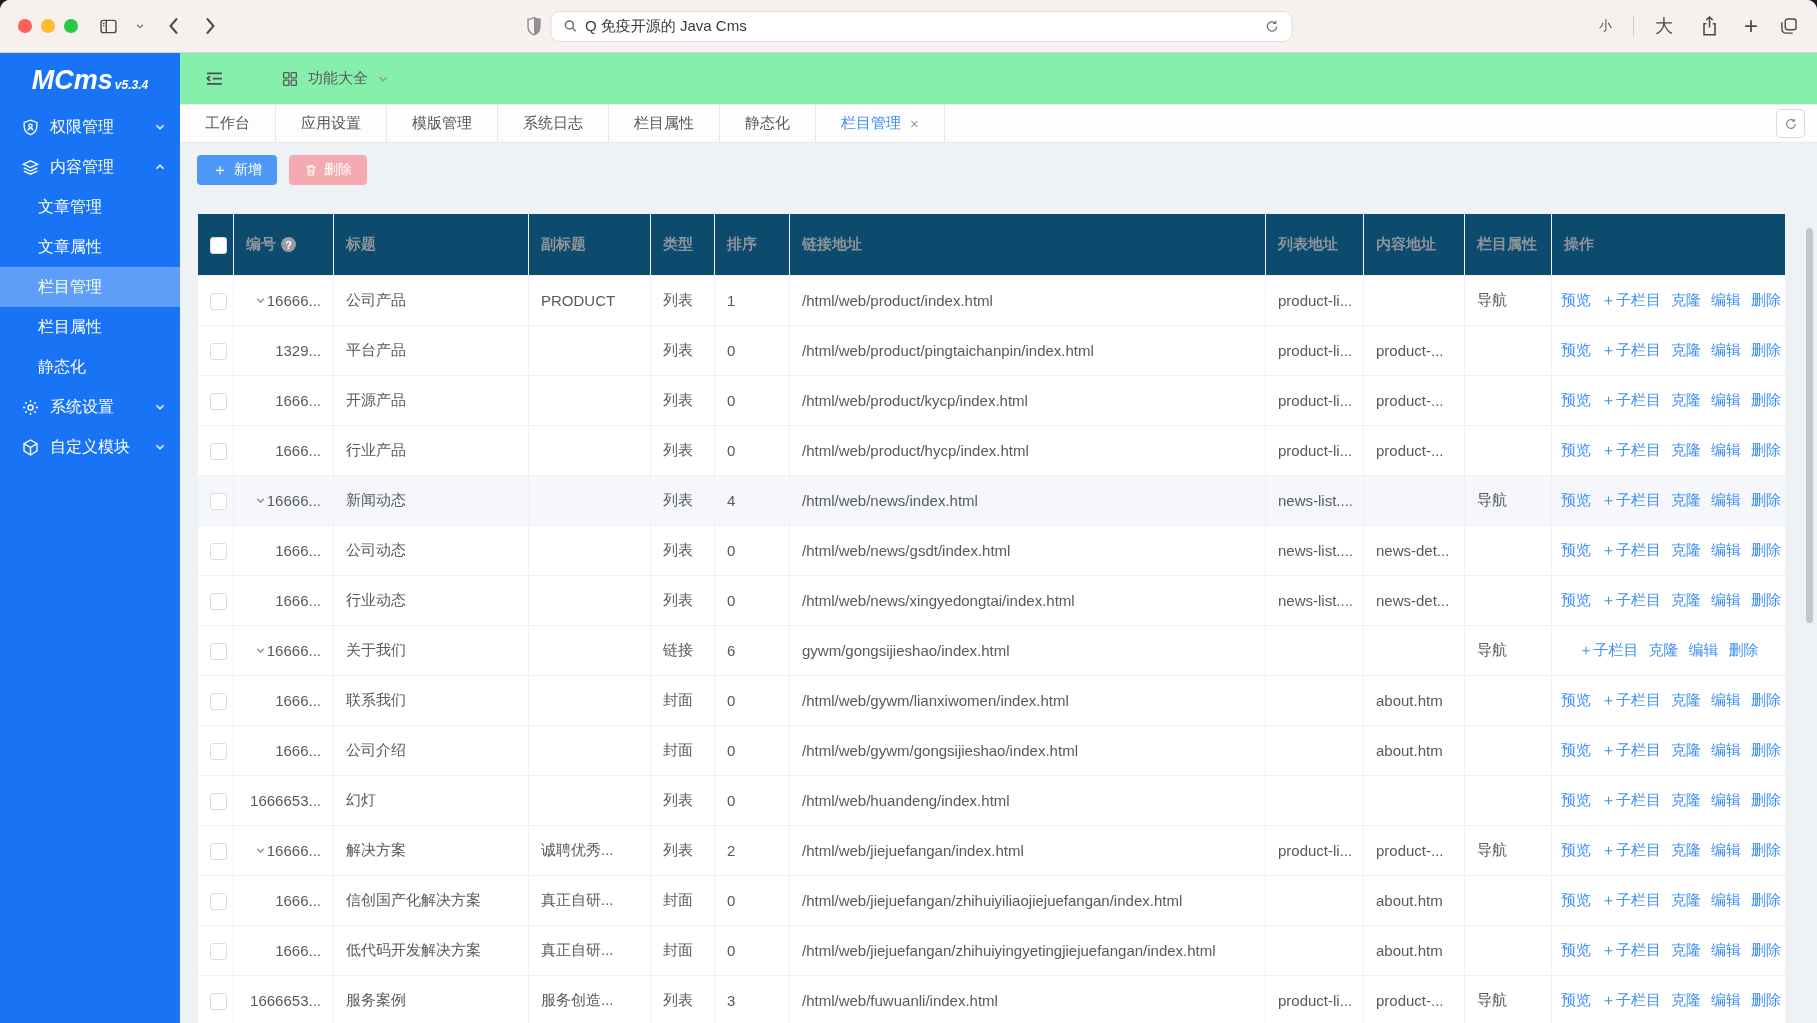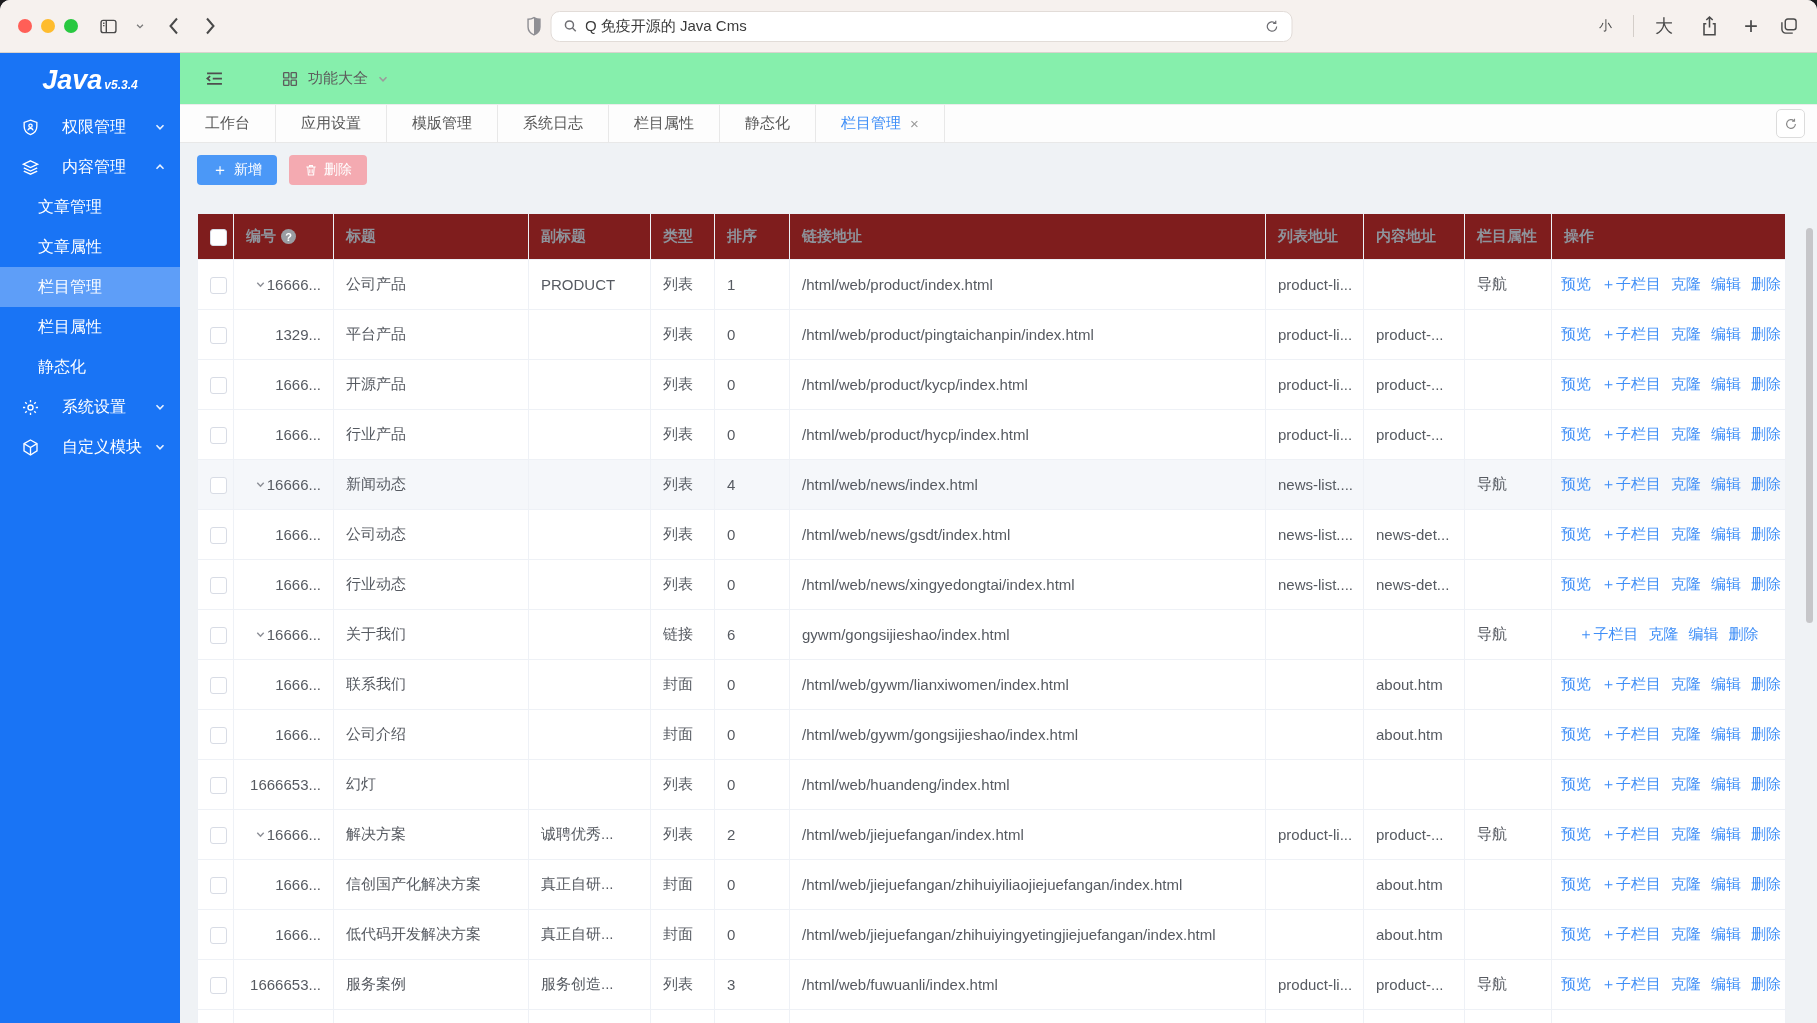--- a/index.html
+++ b/index.html
@@ -21,21 +21,21 @@
   .chrome-right{margin-left:auto;display:flex;align-items:center;gap:21px;color:#4a4a4a;}
   .vdiv{width:1px;height:22px;background:#d4cec9;}
   .tsmall{font-size:13px;} .tlarge{font-size:18px;}
   
   .app{flex:1;display:flex;min-height:0;}
   .sidebar{width:180px;flex:none;background:#1974f5;color:#fff;}
   .logo{height:54px;display:flex;align-items:center;justify-content:center;
         font-style:italic;font-weight:bold;font-size:27px;letter-spacing:0;}
   .logo .ver{font-size:12px;font-weight:bold;margin-left:2px;margin-top:10px;}
   .side-item{height:40px;display:flex;align-items:center;padding:0 14px 0 20px;font-size:16px;cursor:pointer;}
-  .side-item .lbl{margin-left:22px;white-space:nowrap;}
+  .side-item .lbl{margin-left:10px;white-space:nowrap;}
   .side-item.child{padding-left:38px;}
   .side-item.child .lbl{margin-left:0;}
   .side-item.active{background:rgba(255,255,255,.3);}
   .side-item .chev{margin-left:auto;opacity:.9;display:flex;}
   .side-ic{width:20px;height:20px;display:flex;align-items:center;justify-content:center;}
   .main{flex:1;display:flex;flex-direction:column;min-width:0;}
   
   .app-header{height:52px;flex:none;background:#86efac;display:flex;align-items:center;
               padding-left:24px;border-bottom:1px solid #ececec;box-sizing:border-box;}
   .fold{color:#4e4e4e;margin-right:56px;display:flex;}
@@ -64,21 +64,21 @@
   .btn{height:30px;border:none;border-radius:4px;color:#fff;font-size:14px;display:flex;
        align-items:center;gap:6px;padding:0 15px;cursor:pointer;font-family:inherit;}
   .btn-add{background:#4b98f7;}
   .btn-del{background:#f4aab1;}
   .btn .pl{font-size:16px;line-height:1;}
   
   .table-card{width:1588px;background:#fff;}
   table{width:1588px;border-collapse:collapse;table-layout:fixed;}
   th,td{border:1px solid #eef1f6;padding:0 12px;box-sizing:border-box;white-space:nowrap;
         overflow:hidden;text-overflow:clip;}
-  th{height:46px;font-size:15px;color:#8e939b;font-weight:bold;text-align:left;background:#7f1d1d;}
+  th{height:62px;font-size:15px;color:#8e939b;font-weight:bold;text-align:left;background:#0c4a6e;}
   td{height:50px;font-size:15px;color:#565a61;background:#fff;}
   tr.hover td{background:#f5f7fa;}
   .al-c{text-align:left;}
   .cell-id{display:flex;align-items:center;justify-content:flex-end;gap:1px;height:100%;}
   .cb{display:inline-block;width:15px;height:15px;border:1px solid #d8dce5;border-radius:3px;
       background:#fff;vertical-align:middle;cursor:pointer;}
   .q-ic{display:inline-flex;width:15px;height:15px;border-radius:50%;background:#9a9da3;color:#fff;
         font-size:11px;align-items:center;justify-content:center;margin-left:5px;vertical-align:-2px;font-weight:bold;}
   td.ops{text-align:center;padding:0 4px;}
   td.ops a{color:#3e8ef7;text-decoration:none;margin:0 5px;cursor:pointer;}
@@ -162,21 +162,21 @@
             <rect x="7.5" y="3.5" width="13" height="13" rx="3"></rect>
             <path d="M16.5 20.5H8A4.5 4.5 0 0 1 3.5 16V7.5"></path>
           </svg>
       </span>
     </div>
   </div>
 
   <div class="app">
     <aside class="sidebar">
       <div class="logo">
-        <span>Java</span>
+        <span>MCms</span>
           <span class="ver">v5.3.4</span>
       </div>
       <nav id="side-nav">
           <div class="side-item">
             <span class="side-ic">
               <svg width="19" height="19" viewBox="0 0 24 24" fill="none" stroke="#fff" stroke-width="1.7">
                 <path d="M12 2.8l8 2.8v5.2c0 5-3.4 8.6-8 10.2-4.6-1.6-8-5.2-8-10.2V5.6z"></path>
                 <circle cx="12" cy="9.8" r="2.1"></circle>
                 <path d="M8.6 15.6c.5-1.8 1.9-2.7 3.4-2.7s2.9.9 3.4 2.7"></path>
               </svg>

